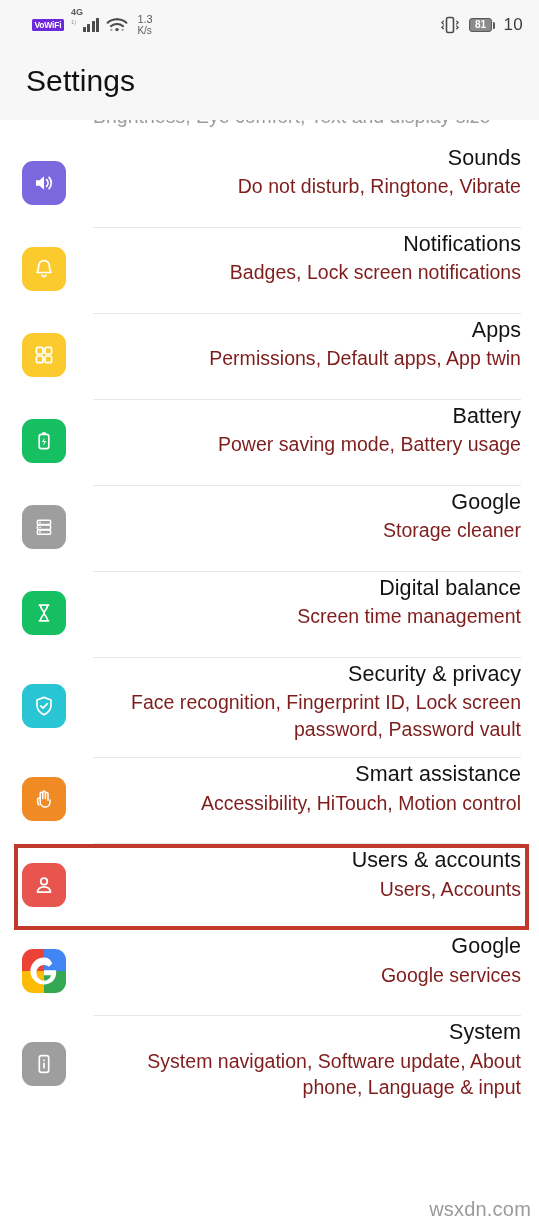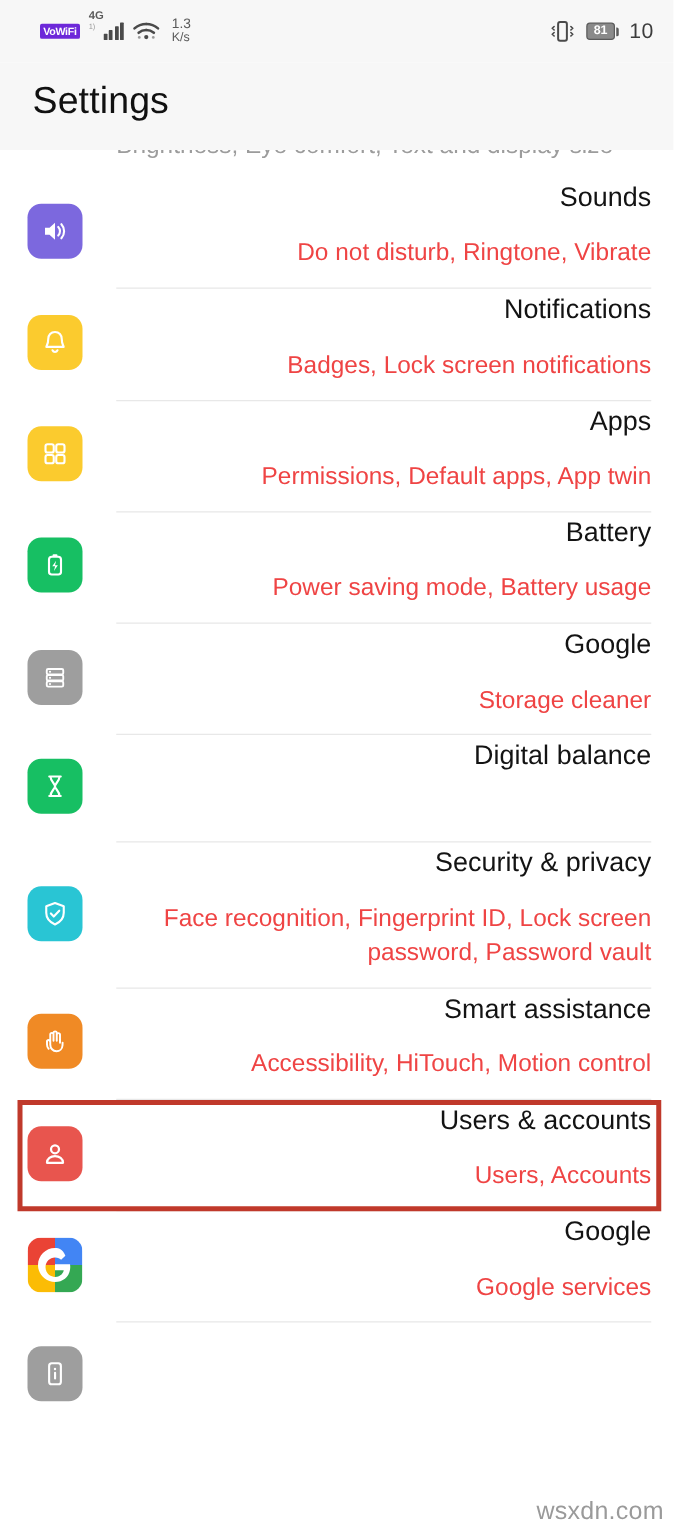--- a/index.html
+++ b/index.html
@@ -188,23 +188,23 @@
   }
   .row:last-child .row-body { border-bottom: none; }
   .row-title {
     font-size: 21.5px;
     color: #131313;
     line-height: 1.32;
     letter-spacing: 0.05px;
   }
   .row-sub {
     font-size: 19.5px;
-    color: #ef4444;
+    color: #7f1d1d;
     line-height: 1.38;
-    margin-top: 17px;
+    margin-top: 1px;
     letter-spacing: 0.02px;
   }
 
   
   .row { align-items: center; }
   .row-icon { align-self: center; margin-top: -4px; }
 
   
   .row.highlighted { }
   .highlight-box {
@@ -371,20 +371,21 @@
 
     <div class="row">
       <span class="row-icon" style="background:#17BF63">
         <svg width="26" height="26" viewBox="0 0 26 26">
           <path d="M8.4 5.2h9.2M8.4 20.8h9.2" stroke="#ffffff" stroke-width="1.7" stroke-linecap="round"></path>
           <path d="M9.4 5.2c0 4 3.6 5.5 3.6 7.8 0 2.3-3.6 3.8-3.6 7.8M16.6 5.2c0 4-3.6 5.5-3.6 7.8 0 2.3 3.6 3.8 3.6 7.8" fill="none" stroke="#ffffff" stroke-width="1.7" stroke-linejoin="round"></path>
         </svg>
       </span>
       <span class="row-body">
         <span class="row-title" style="display:block">Digital balance</span>
+        <span class="row-sub" style="display:block">Screen time management</span>
       </span>
     </div>
 
     <div class="row">
       <span class="row-icon" style="background:#29C5D4">
         <svg width="26" height="26" viewBox="0 0 26 26">
           <path d="M13 4.4l7 2.6v5.2c0 4.4-3 7.6-7 9.4-4-1.8-7-5-7-9.4V7z" fill="none" stroke="#ffffff" stroke-width="1.7" stroke-linejoin="round"></path>
           <path d="M9.7 12.8l2.3 2.4 4.4-4.6" fill="none" stroke="#ffffff" stroke-width="1.7" stroke-linecap="round" stroke-linejoin="round"></path>
         </svg>
       </span>
@@ -438,18 +439,22 @@
     </div>
 
     <div class="row">
       <span class="row-icon" style="background:#9E9E9E">
         <svg width="26" height="26" viewBox="0 0 26 26">
           <rect x="8.3" y="4.6" width="9.4" height="16.8" rx="2.1" fill="none" stroke="#ffffff" stroke-width="1.7"></rect>
           <circle cx="13" cy="9.2" r="0.95" fill="#ffffff"></circle>
           <rect x="12.2" y="11.4" width="1.7" height="6.2" rx="0.85" fill="#ffffff"></rect>
         </svg>
       </span>
+      <span class="row-body">
+        <span class="row-title" style="display:block">System</span>
+        <span class="row-sub" style="display:block">System navigation, Software update, About phone, Language &amp; input</span>
+      </span>
     </div>
 
   </div>
 
   <div class="watermark">wsxdn.com</div>
 </div>
 
 </body></html>

